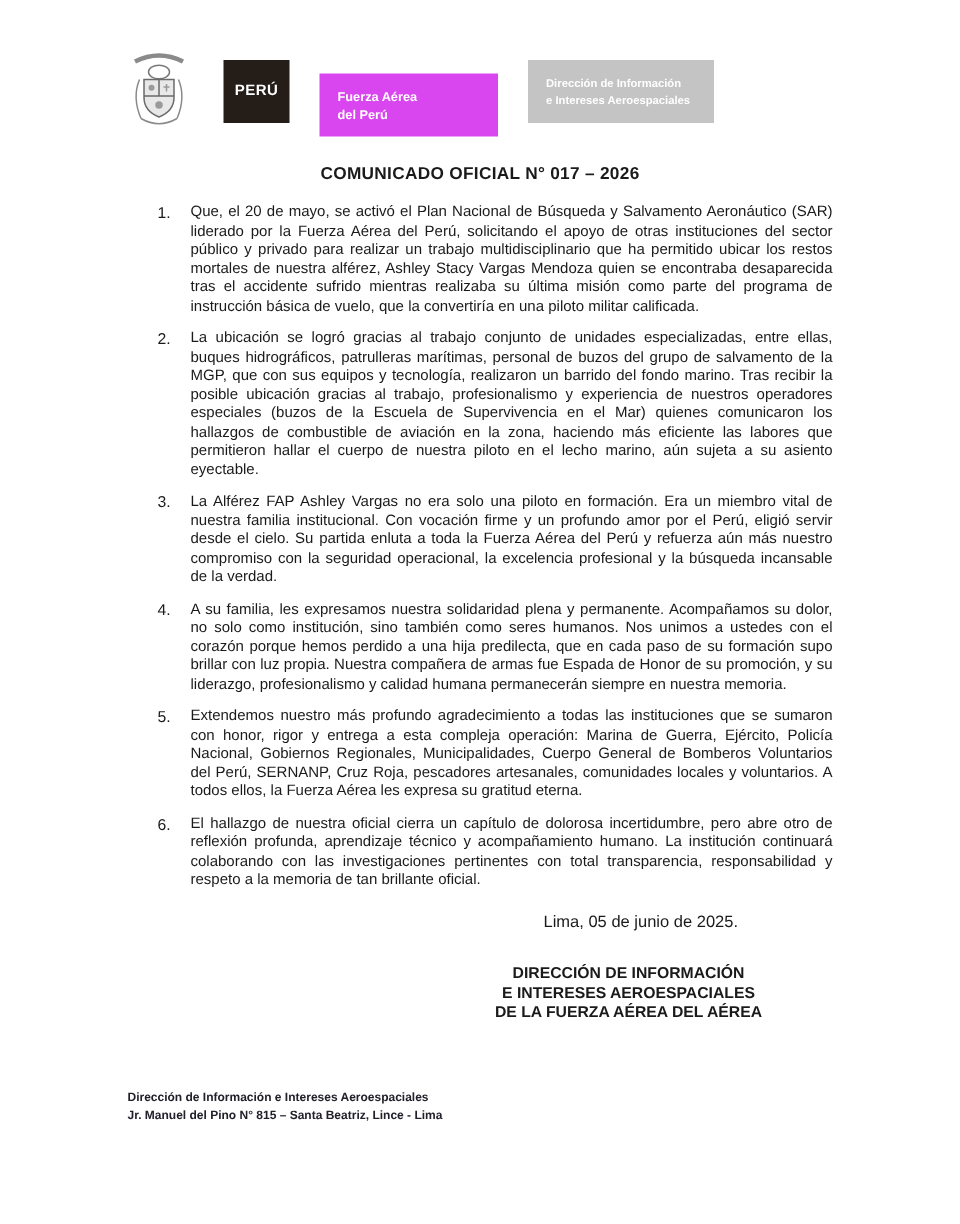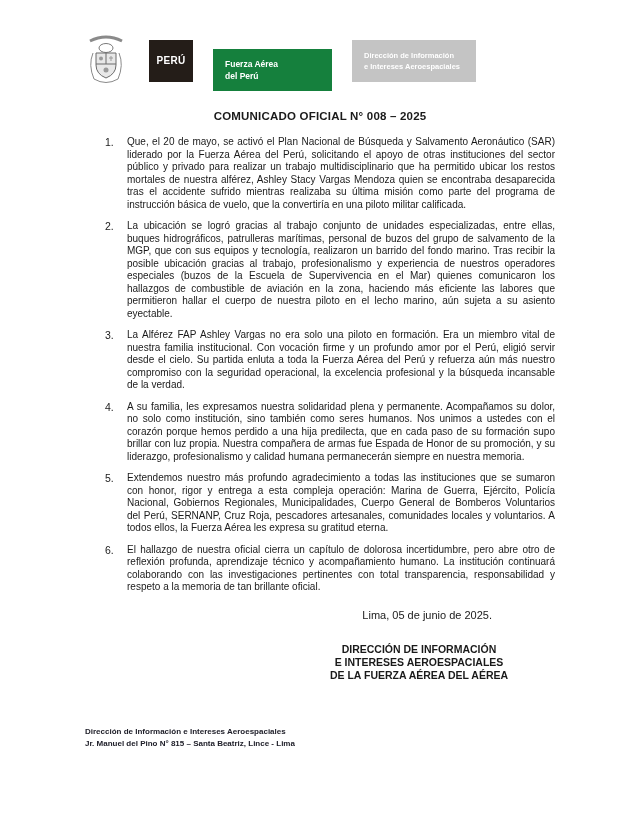--- a/index.html
+++ b/index.html
@@ -101,32 +101,32 @@
         <circle cx="21" cy="39" r="2.5" fill="#9a9a9a" stroke="none"></circle>
 
         <path d="M8 22 Q3 34 9 48 M34 22 Q39 34 33 48" stroke="#8a8a8a"></path>
         <path d="M9 48 Q21 55 33 48" stroke="#8a8a8a"></path>
       </g>
     </svg>
 
     <div class="hbox hbox-peru" style="background:#241d18;">PERÚ</div>
 
 
-    <div class="hbox hbox-2l hbox-fap" style="background:#15803d;margin-top:20px;">
+    <div class="hbox hbox-2l hbox-fap" style="background:#d946ef;margin-top:20px;">
       <span class="l">Fuerza Aérea</span>
       <span class="l">del Perú</span>
     </div>
 
     <div class="hbox hbox-2l hbox-diia" style="background:#c4c4c4;">
       <span class="l">Dirección de Información</span>
       <span class="l">e Intereses Aeroespaciales</span>
     </div>
   </div>
 
-  <div class="doc-title">COMUNICADO OFICIAL N° 008 – 2025</div>
+  <div class="doc-title">COMUNICADO OFICIAL N° 017 – 2026</div>
 
 
   <div class="num-list">
     <div class="num-item">
       <span class="num">1.</span>
       <span class="txt">Que, el 20 de mayo, se activó el Plan Nacional de Búsqueda y Salvamento Aeronáutico (SAR) liderado por la Fuerza Aérea del Perú, solicitando el apoyo de otras instituciones del sector público y privado para realizar un trabajo multidisciplinario que ha permitido ubicar los restos mortales de nuestra alférez, Ashley Stacy Vargas Mendoza quien se encontraba desaparecida tras el accidente sufrido mientras realizaba su última misión como parte del programa de instrucción básica de vuelo, que la convertiría en una piloto militar calificada.</span>
     </div>
     <div class="num-item">
       <span class="num">2.</span>
       <span class="txt">La ubicación se logró gracias al trabajo conjunto de unidades especializadas, entre ellas, buques hidrográficos, patrulleras marítimas, personal de buzos del grupo de salvamento de la MGP, que con sus equipos y tecnología, realizaron un barrido del fondo marino. Tras recibir la posible ubicación gracias al trabajo, profesionalismo y experiencia de nuestros operadores especiales (buzos de la Escuela de Supervivencia en el Mar) quienes comunicaron los hallazgos de combustible de aviación en la zona, haciendo más eficiente las labores que permitieron hallar el cuerpo de nuestra piloto en el lecho marino, aún sujeta a su asiento eyectable.</span>

